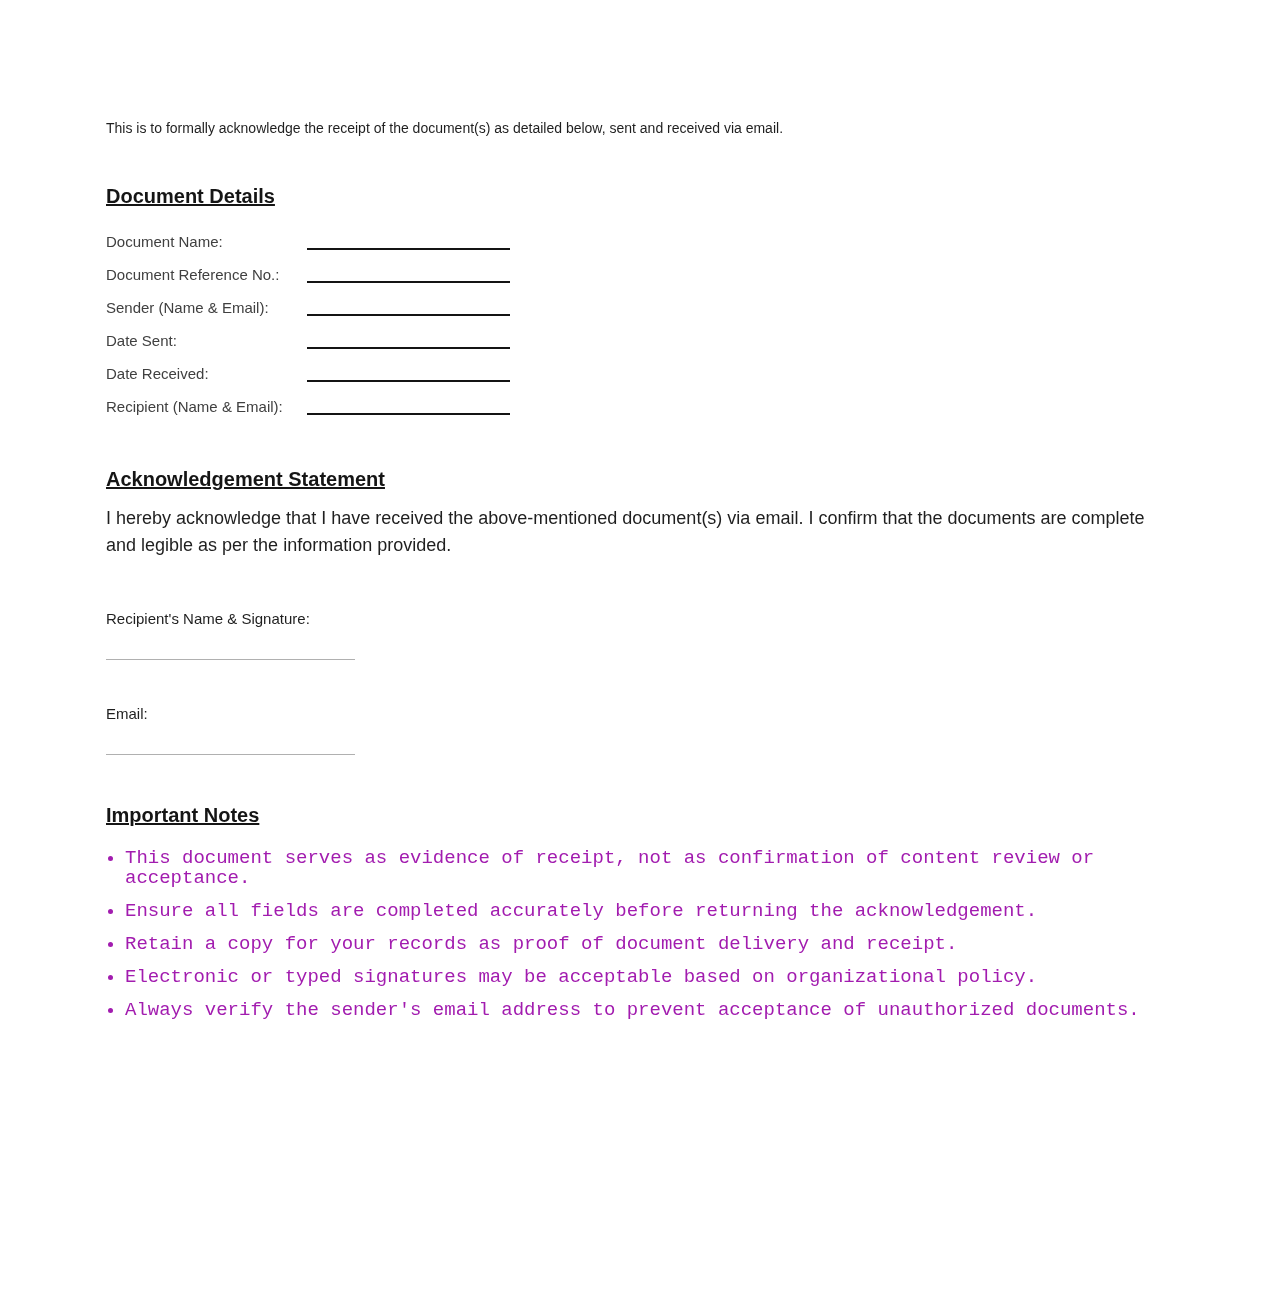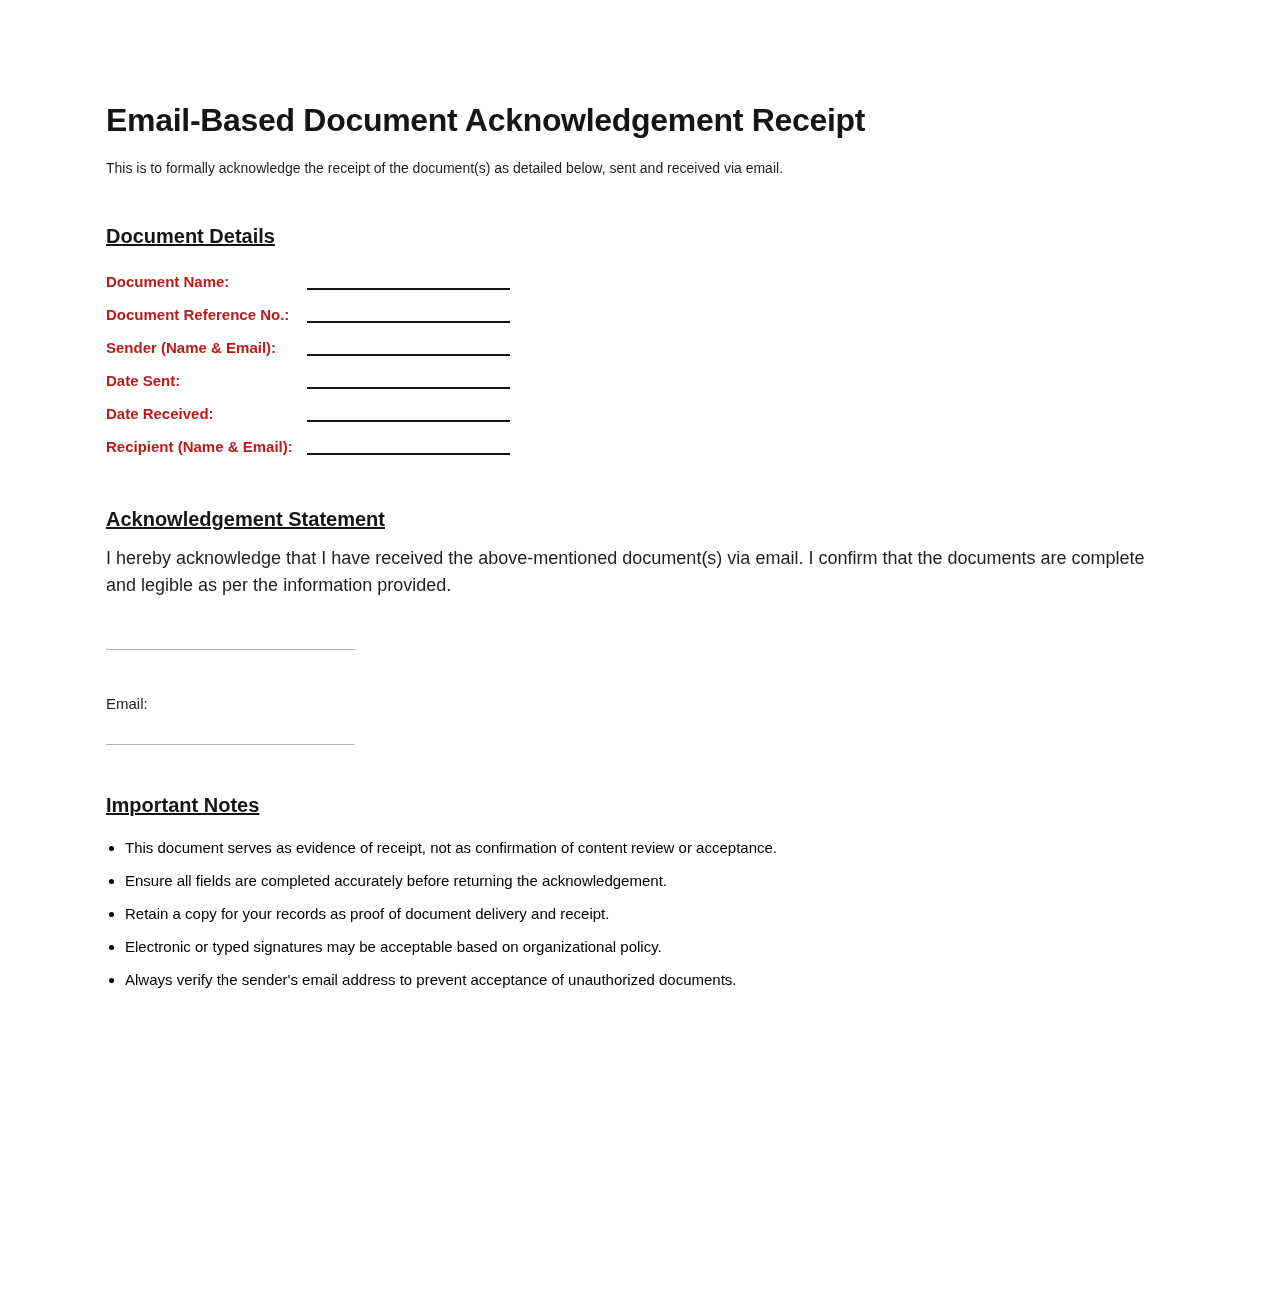--- a/index.html
+++ b/index.html
@@ -42,24 +42,24 @@
   .section-details { margin-top: 44px; }
   .fields { margin-top: 13px; }
   .field-row {
     display: flex;
     align-items: flex-end;
     height: 33px;
     padding-bottom: 5px;
   }
   .field-label {
     font-size: 15px;
-    font-weight: 700;
+    font-weight: 400;
     width: 201px;
     flex-shrink: 0;
-    color: #b91c1c;
+    color: #404040;
   }
   .fill-line {
     width: 203px;
     height: 13px;
     border-bottom: 2px solid #141414;
   }
   .section-ack { margin-top: 46px; }
   .ack-text {
     margin: 13px 0 0 0;
     font-size: 18px;
@@ -79,32 +79,32 @@
     border-bottom: 1px solid #b0b0b0;
     margin-top: 30px;
   }
   .date-label { margin-top: 44px; }
   .section-notes { margin-top: 47px; }
   .notes-list {
     margin: 20px 0 0 0;
     padding-left: 19px;
   }
   .notes-list li {
-    font-size: 15px;
+    font-size: 19px;
     line-height: 20px;
     margin-bottom: 13px;
-    color: #000000;
+    color: #a21caf;
+    font-family: Liberation Mono, monospace;
   }
 </style>
 </head>
 <body>
 
 <div class="page">
 
-  <h1>Email-Based Document Acknowledgement Receipt</h1>
   <p class="intro">This is to formally acknowledge the receipt of the document(s) as detailed below, sent and received via email.</p>
 
   <section class="section-details">
     <h2>Document Details</h2>
     <div class="fields">
 
       <div class="field-row">
         <span class="field-label">Document Name:</span>
         <span class="fill-line"></span>
       </div>
@@ -136,20 +136,21 @@
 
     </div>
   </section>
 
   <section class="section-ack">
     <h2>Acknowledgement Statement</h2>
     <p class="ack-text">I hereby acknowledge that I have received the above-mentioned document(s) via email. I confirm that the documents are complete and legible as per the information provided.</p>
   </section>
 
   <section class="section-signature">
+    <p class="sig-label">Recipient's Name &amp; Signature:</p>
     <div class="sig-line"></div>
     <p class="sig-label date-label">Email:</p>
     <div class="sig-line"></div>
   </section>
 
   <section class="section-notes">
     <h2>Important Notes</h2>
     <ul class="notes-list">
       <li>This document serves as evidence of receipt, not as confirmation of content review or acceptance.</li>
       <li>Ensure all fields are completed accurately before returning the acknowledgement.</li>

